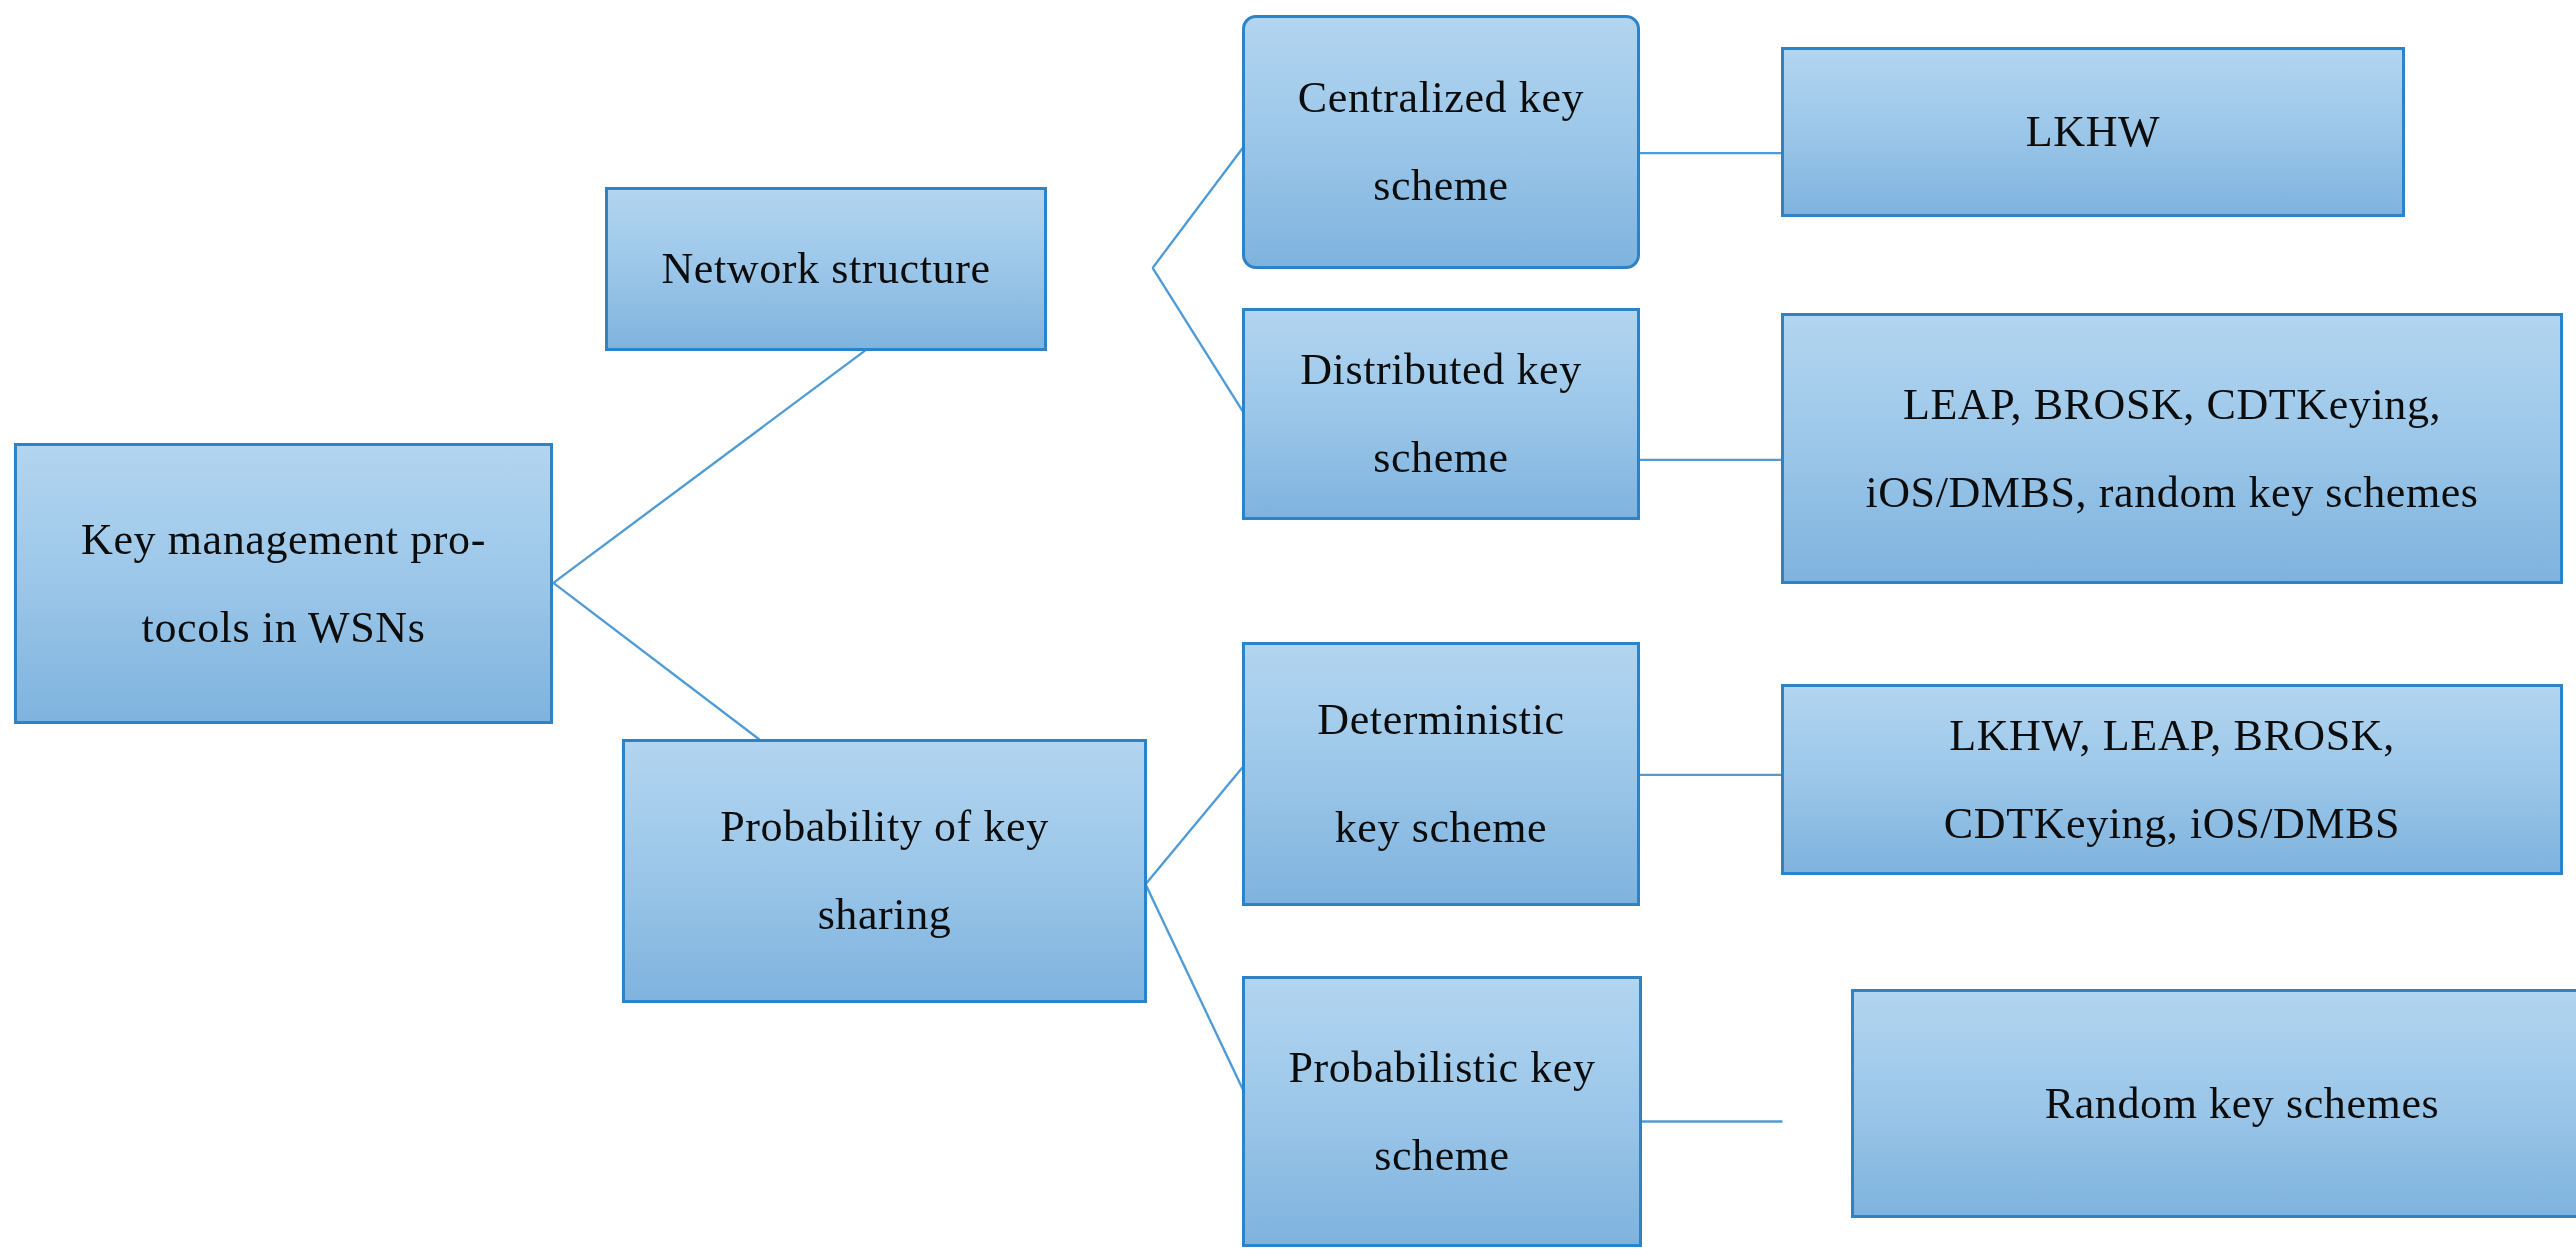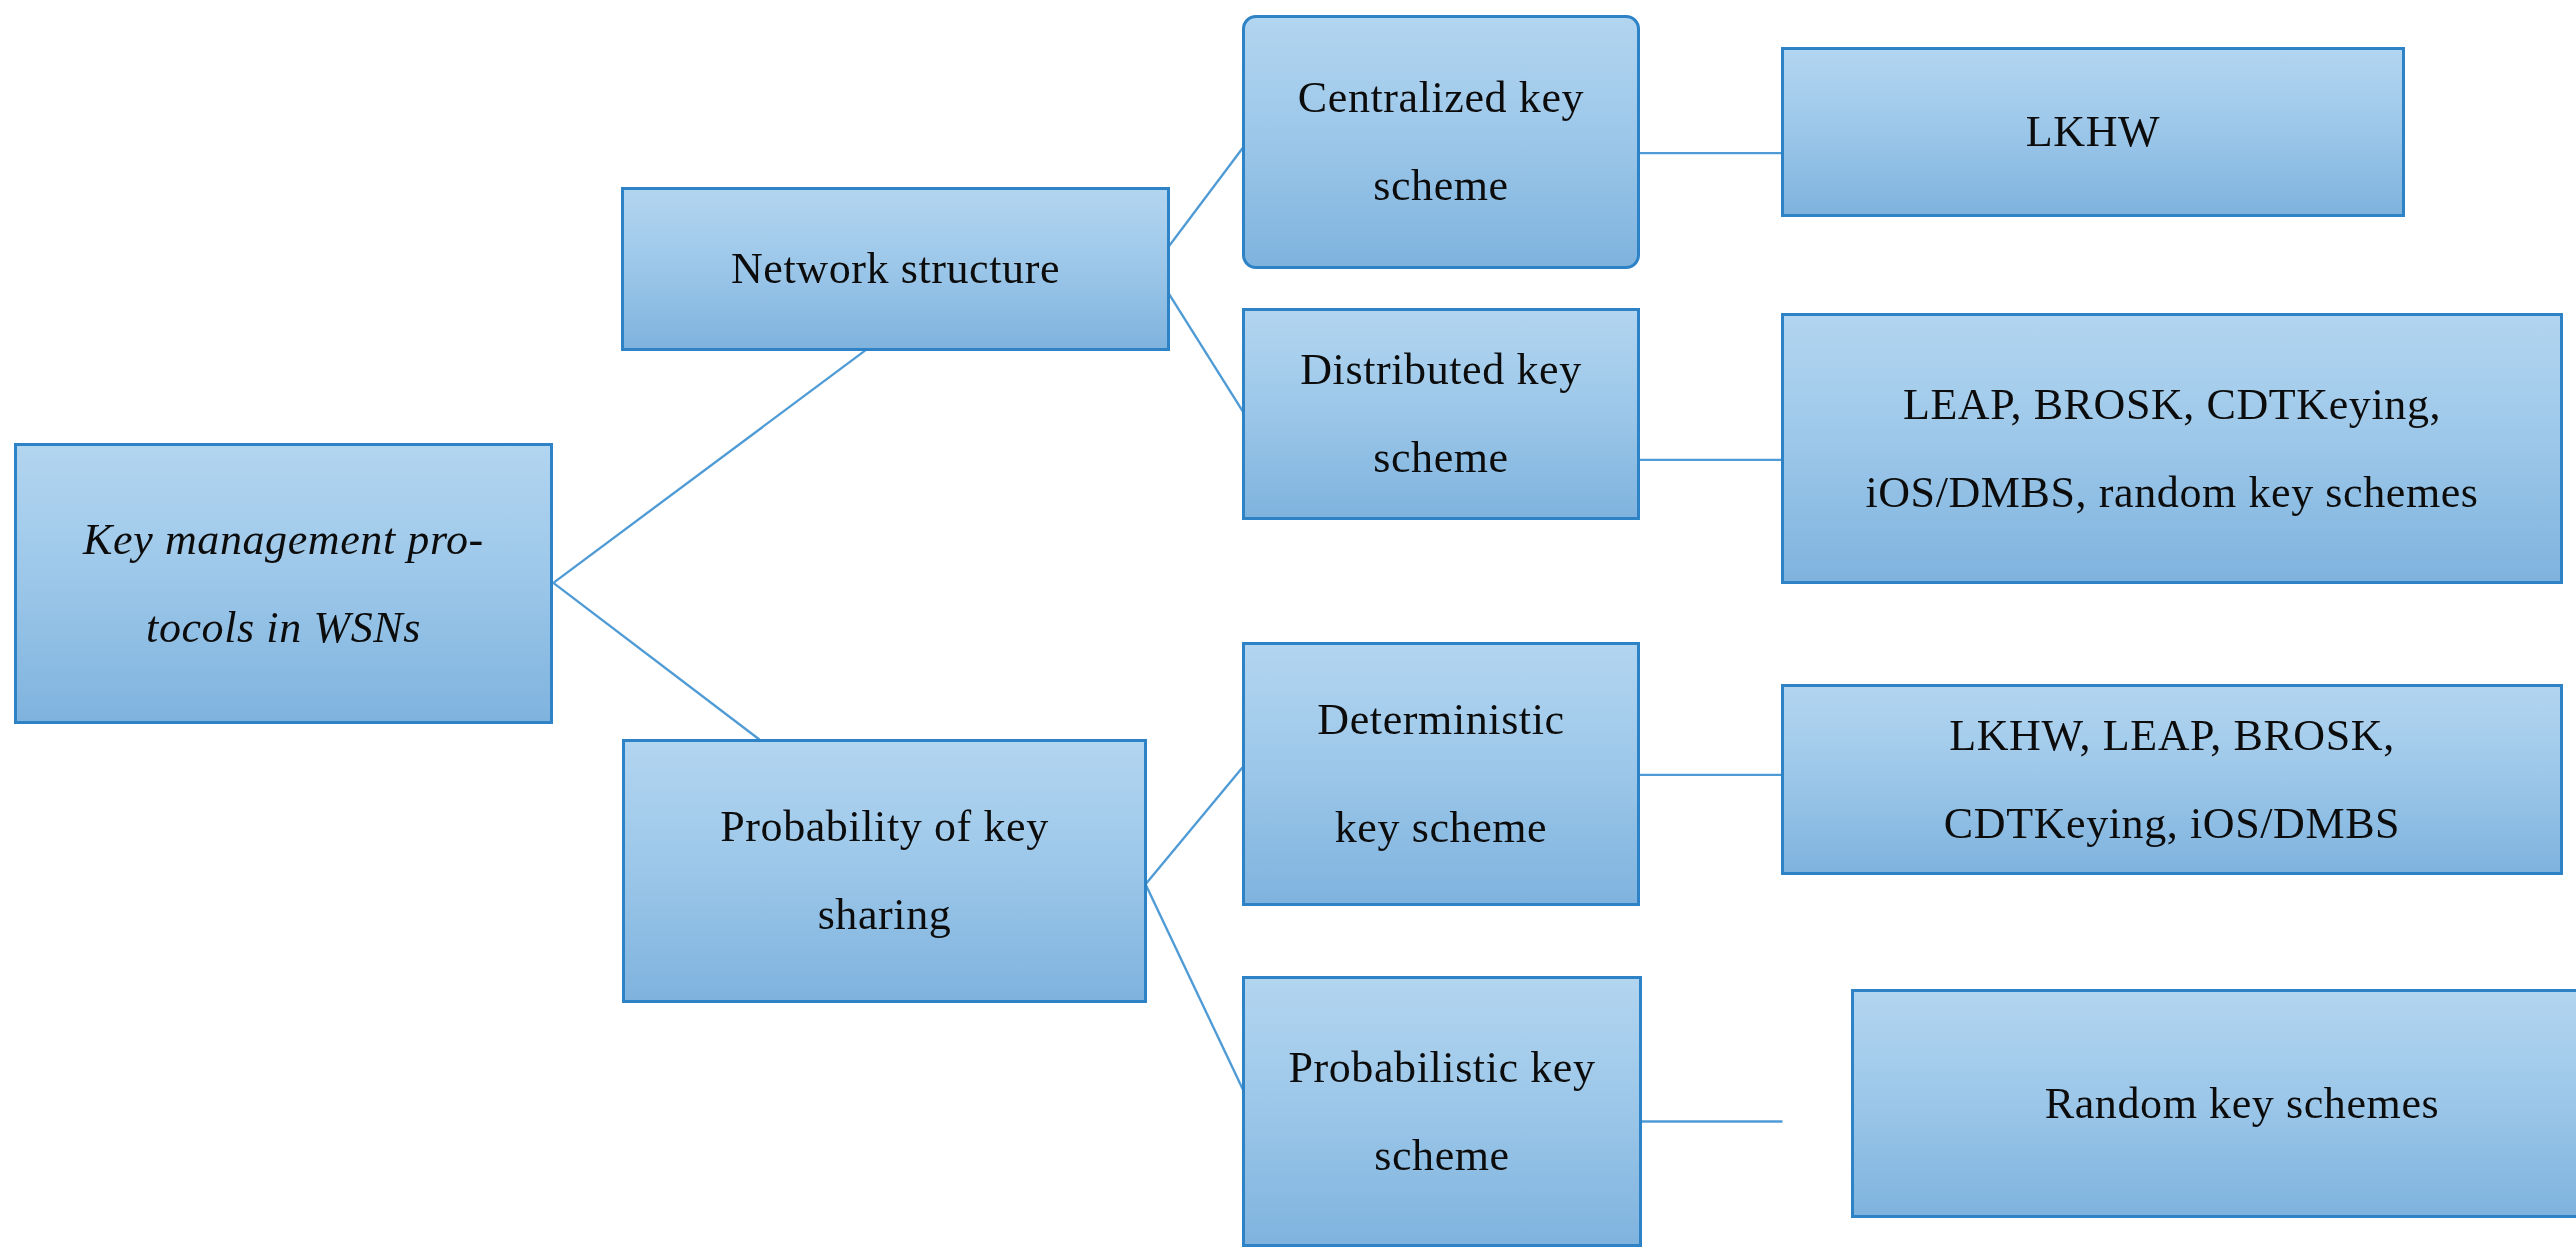--- a/index.html
+++ b/index.html
@@ -62,26 +62,26 @@
     <line x1="1958" y1="455" x2="2112" y2="250"></line>
     <line x1="1958" y1="455" x2="2112" y2="700"></line>
     <line x1="1946" y1="1502" x2="2112" y2="1302"></line>
     <line x1="1946" y1="1502" x2="2112" y2="1852"></line>
     <line x1="2784" y1="260" x2="3028" y2="260"></line>
     <line x1="2784" y1="781" x2="3028" y2="781"></line>
     <line x1="2784" y1="1316" x2="3028" y2="1316"></line>
     <line x1="2784" y1="1905" x2="3028" y2="1905"></line>
   </svg>
 
-  <div class="node" style="left:14px; top:443px; width:539px; height:281px;font-style:italic;">
+  <div class="node" style="left:14px; top:443px; width:539px; height:281px;">
     <span class="line">Key management pro-</span>
     <span class="line">tocols in WSNs</span>
   </div>
 
-  <div class="node" style="left:605px; top:187px; width:549px; height:164px;margin-left:16px;">
+  <div class="node" style="left:605px; top:187px; width:442px; height:164px;">
     <span class="line">Network structure</span>
   </div>
 
   <div class="node" style="left:622px; top:739px; width:525px; height:264px;">
     <span class="line">Probability of key</span>
     <span class="line">sharing</span>
   </div>
 
   <div class="node" style="left:1242px; top:14.7px; width:398px; height:254px;border-radius:14px;">
     <span class="line">Centralized key</span>

